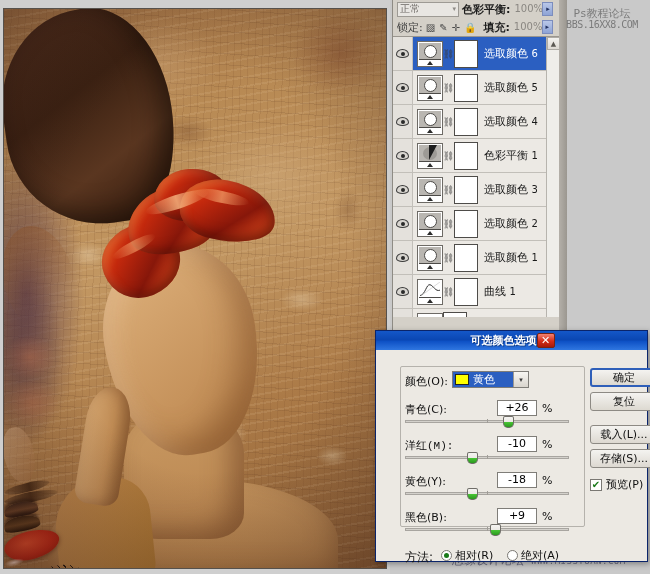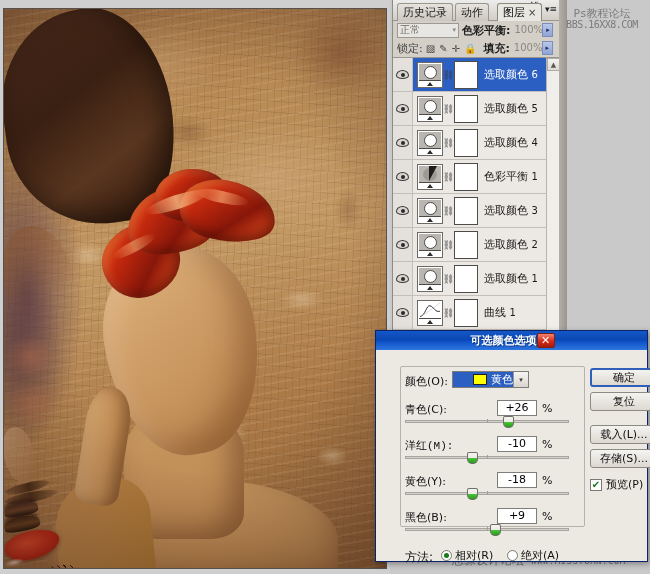--- a/index.html
+++ b/index.html
@@ -405,21 +405,21 @@
   }
 
   #color-label { position: absolute; left: 12px; top: 24px; font-size: 11px; color: #101010; }
   #color-select {
     position: absolute; left: 59px; top: 21px; width: 77px; height: 17px;
     border: 1px solid #7f7d78; background: #fff;
     display: flex; align-items: center;
   }
   #color-select-field {
     flex: 1; height: 100%; background: #2b5fc1;
-    display: flex; align-items: center; gap: 4px; padding-left: 20px;
+    display: flex; align-items: center; gap: 4px; padding-left: 2px;
   }
   #color-swatch {
     width: 14px; height: 11px; background: #ffff00; border: 1px solid #222;
   }
   #color-value { color: #fff; font-size: 11px; }
   #color-arrow {
     width: 15px; height: 15px;
     background: linear-gradient(180deg,#f7f6f3,#d9d5cd);
     border-left: 1px solid #9b9892;
     display: flex; align-items: center; justify-content: center;
@@ -524,34 +524,20 @@
         <div class="bow" id="bow2"></div>
         <div id="bow-hl1"></div>
         <div id="bow-hl2"></div>
         <div id="bow-hl3"></div>
       </div>
       <div id="wall-vignette"></div>
     </div>
   </div>
 
   <div id="layers-panel">
-    <div id="panel-tabbar">
-      <div class="ptab" id="tab-history">
-        <span>历史记录</span>
-      </div>
-      <div class="ptab" id="tab-actions">
-        <span>动作</span>
-      </div>
-      <div class="ptab active" id="tab-layers">
-        <span>图层</span><span class="tab-close">×</span>
-      </div>
-      <div id="panel-minmax">─ ×</div>
-      <div id="panel-corner"></div>
-      <div id="panel-menu">▾≡</div>
-    </div>
 
     <div class="panel-row">
       <div class="combo">
         <span>正常</span>
         <span class="arr">▾</span>
       </div>
       <span class="lbl">色彩平衡:</span>
       <span class="numbox">100%</span>
       <span class="spin">▸</span>
     </div>

